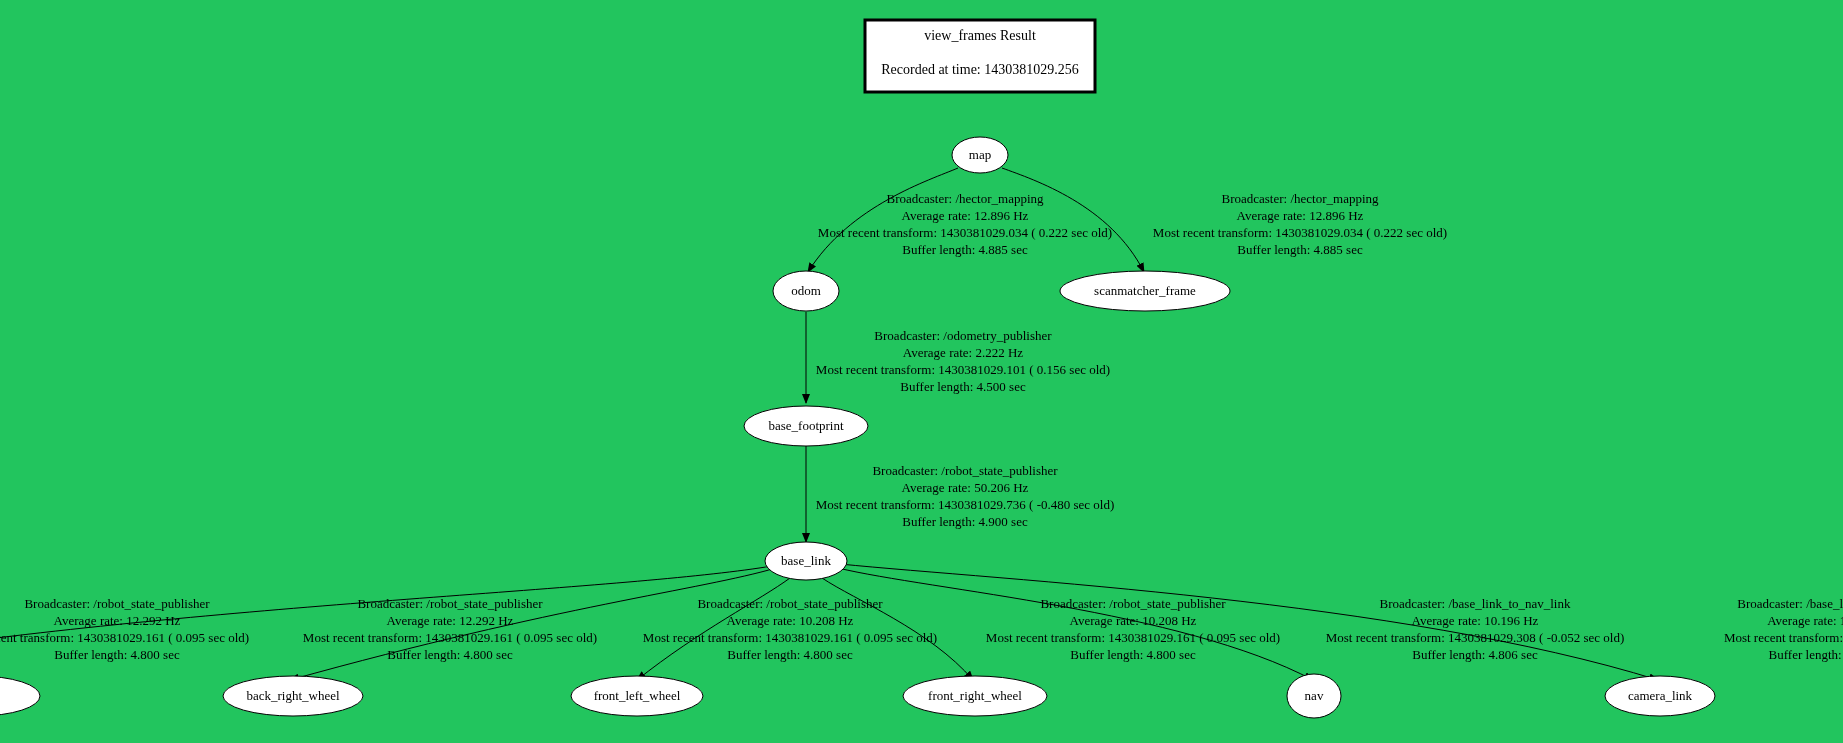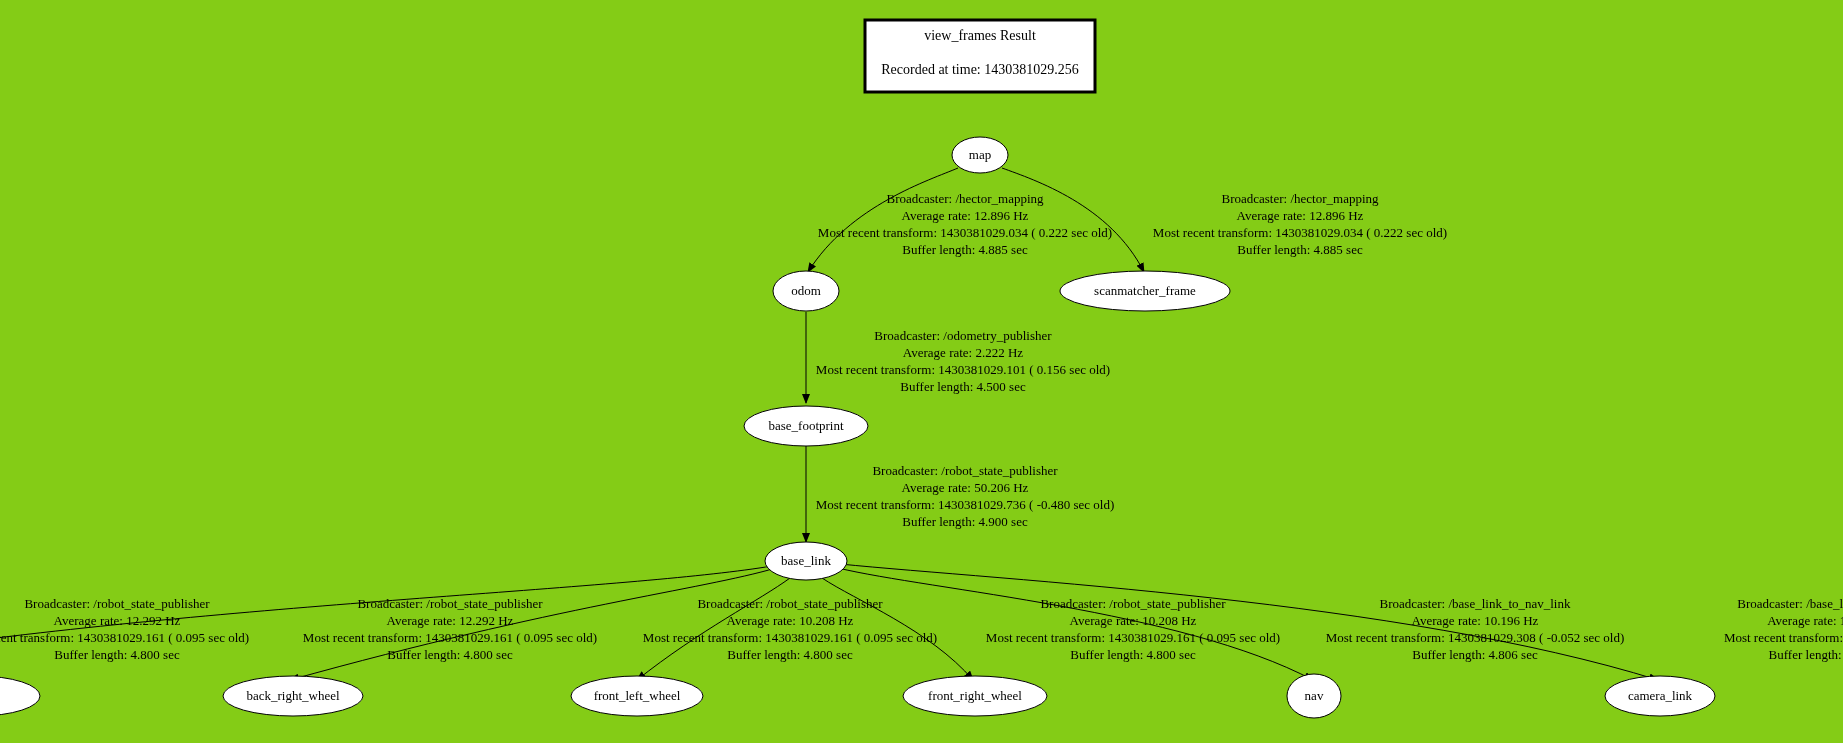--- a/index.html
+++ b/index.html
@@ -10,21 +10,21 @@
   body {
     width: 1843px;
     height: 743px;
     overflow: hidden;
     font-family: "Liberation Serif", "DejaVu Serif", serif;
   }
   #graph-root {
     position: relative;
     width: 1843px;
     height: 743px;
-    background: #84cc16;
+    background: #22c55e;
   }
   svg.graph-canvas {
     position: absolute;
     left: 0;
     top: 0;
     width: 1843px;
     height: 743px;
     display: block;
   }
   .node-ellipse {

